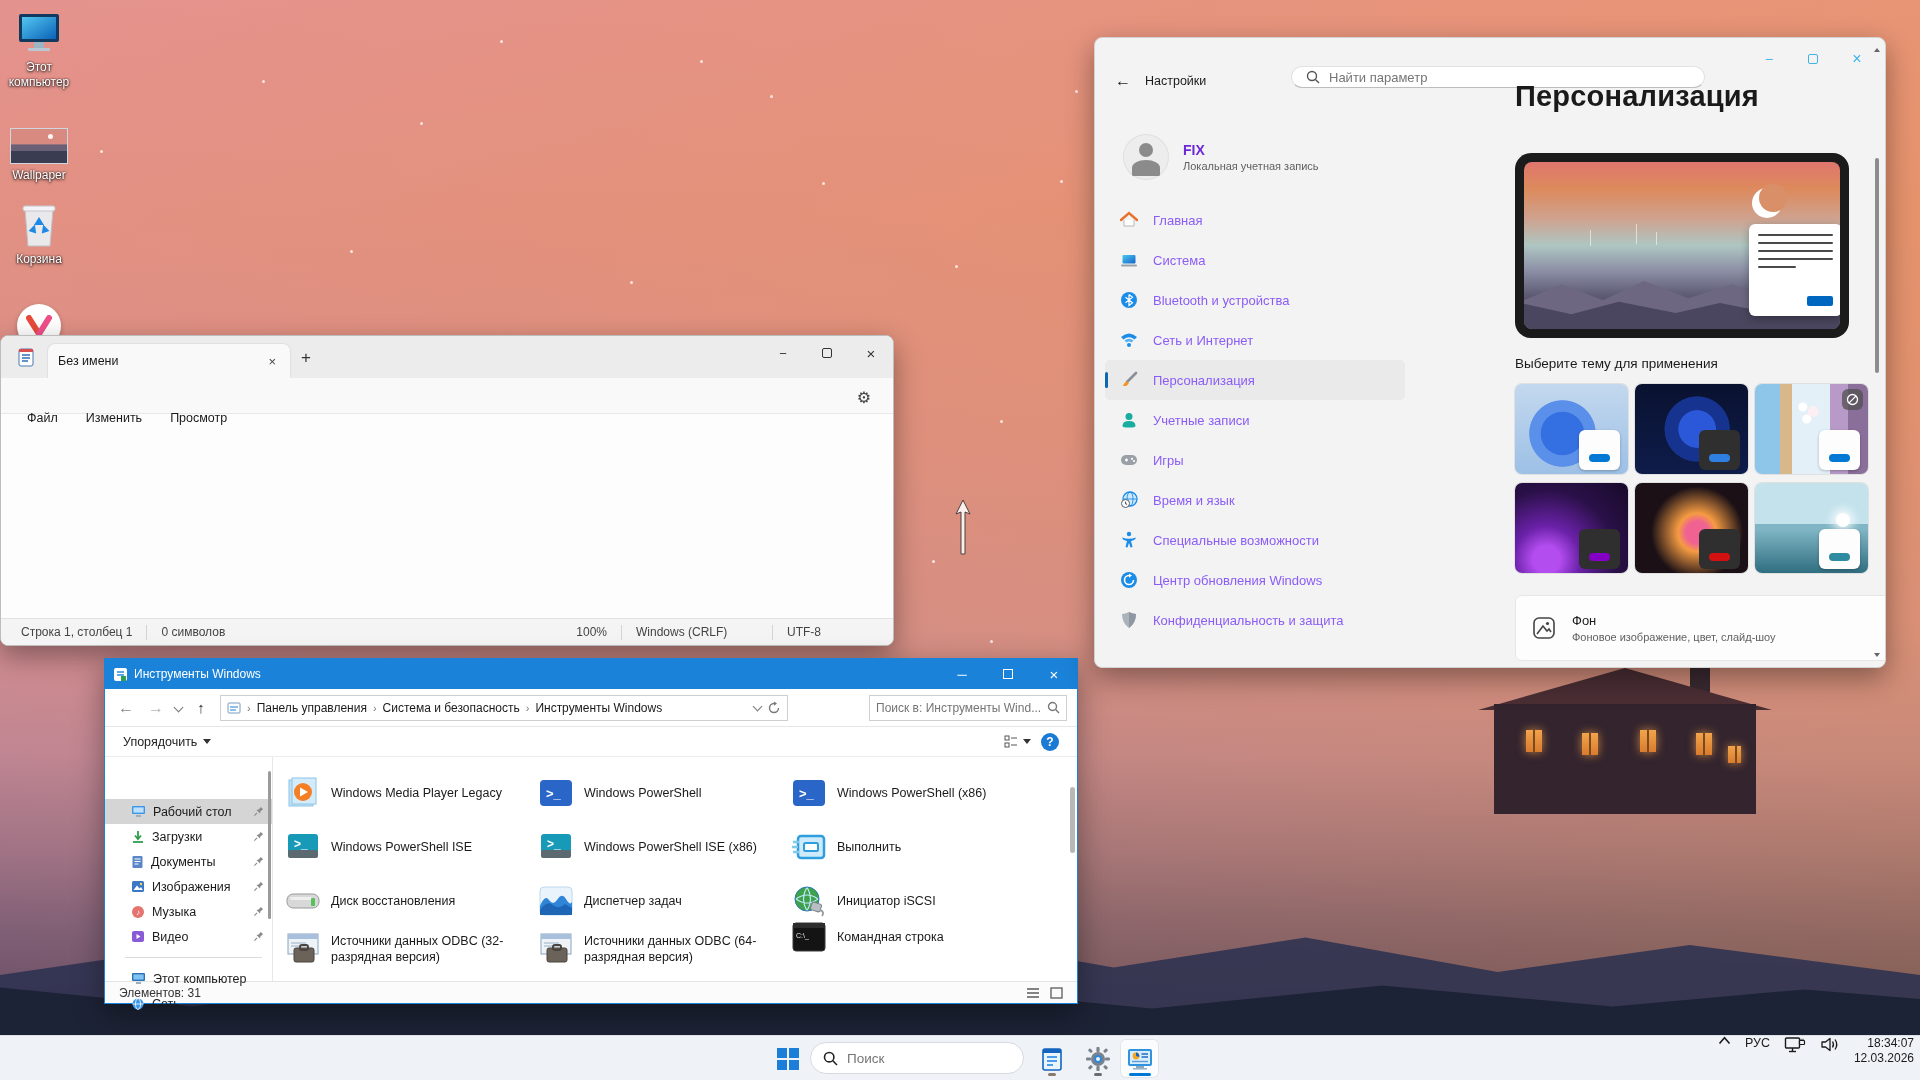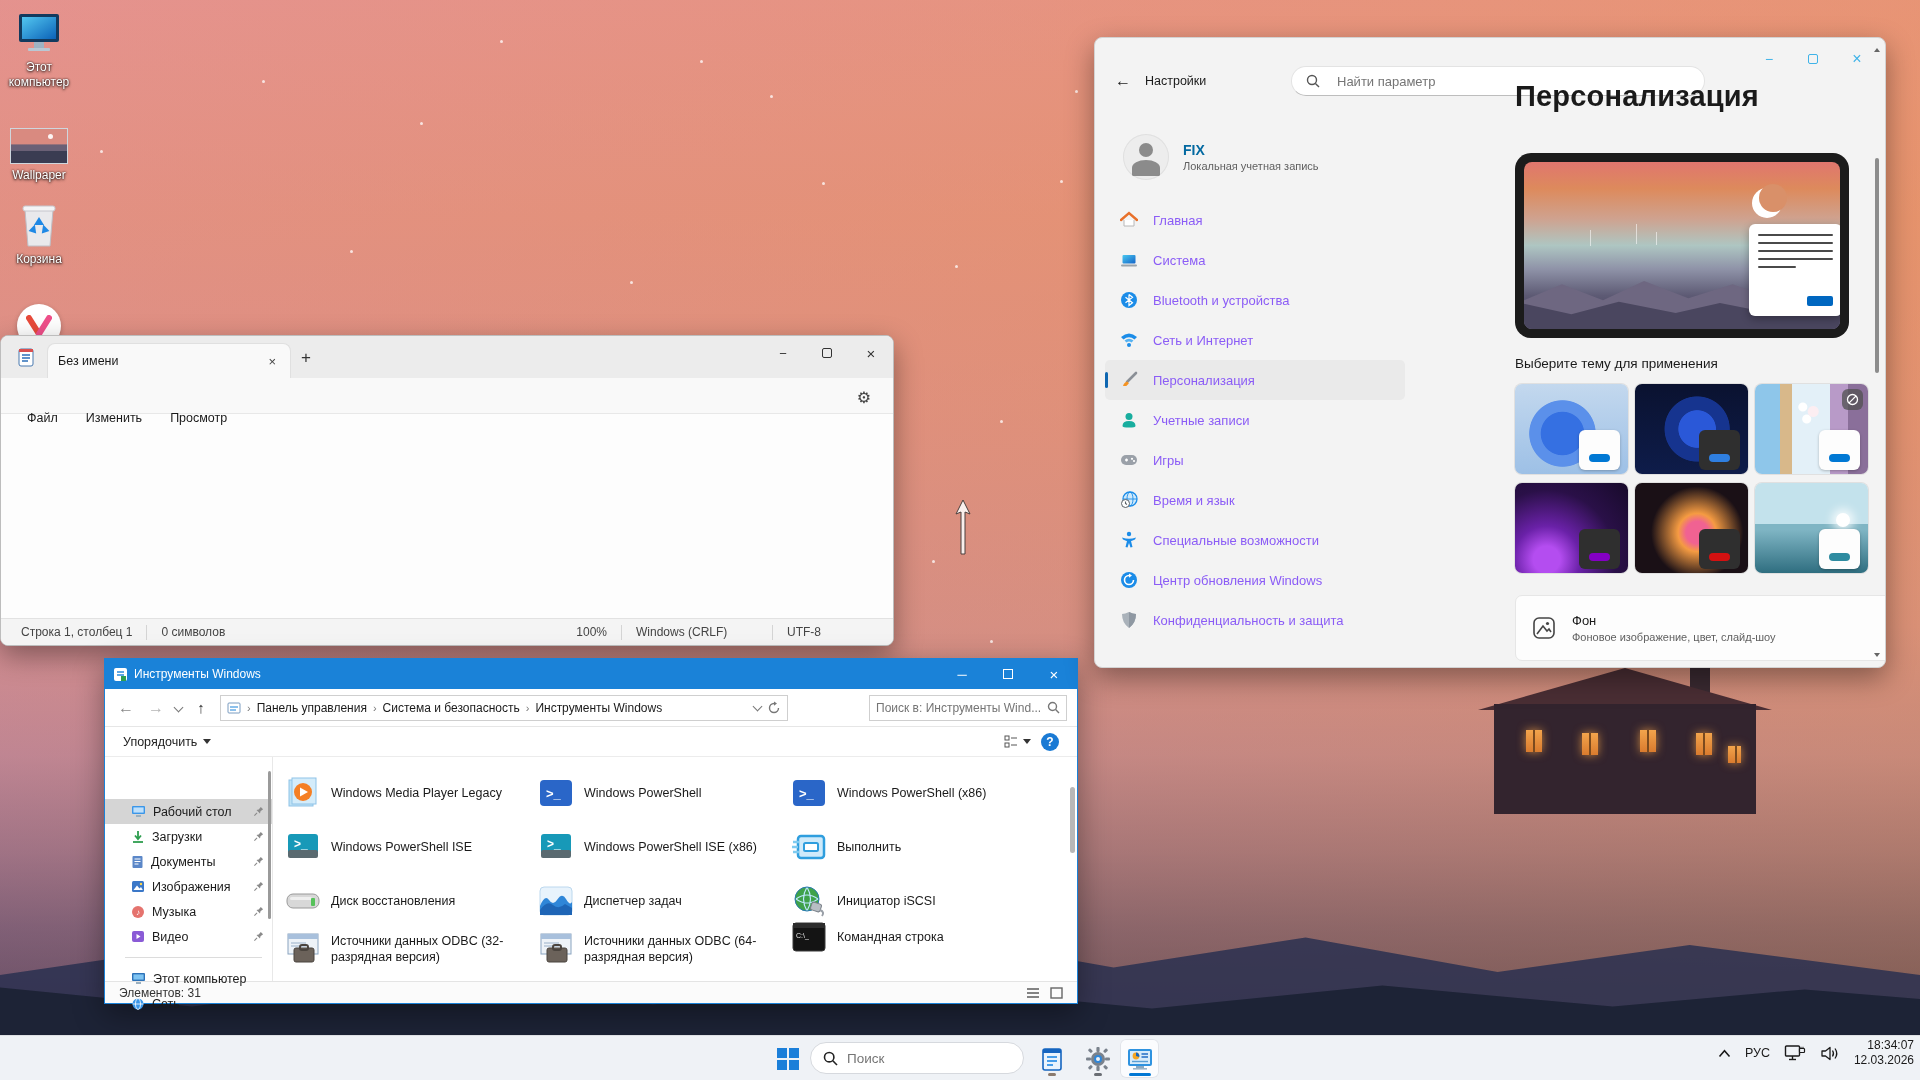--- a/index.html
+++ b/index.html
@@ -93,31 +93,31 @@
   #ex-status { height:22px; border-top:1px solid #e4e4e4; background:#fbfbfb; display:flex; align-items:center; padding:0 14px; font-size:12px; color:#333; }
   #ex-viewtoggles { margin-left:auto; display:flex; gap:10px; align-items:center; color:#666; }
 
   .icon36 { width:36px; height:36px; flex:0 0 36px; display:flex; align-items:center; justify-content:center; }
 
   
   #settings { left:1094px; top:37px; width:792px; height:631px; background:#f3f3f3; border-radius:8px; border:1px solid #d2d2d2; overflow:hidden; }
   #set-header { position:relative; height:86px; }
   #set-back { position:absolute; left:20px; top:34px; font-size:16px; color:#1a1a1a; }
   #set-back-label { position:absolute; left:50px; top:36px; font-size:12.5px; color:#1a1a1a; }
-  #set-search { position:absolute; left:196px; top:28px; width:414px; height:30px; background:#fff; border:1px solid #e3e3e3; border-bottom:1px solid #bdbdbd; border-radius:17px; display:flex; align-items:center; padding:0 14px; gap:17px; }
+  #set-search { position:absolute; left:196px; top:28px; width:414px; height:22px; background:#fff; border:1px solid #e3e3e3; border-bottom:1px solid #bdbdbd; border-radius:17px; display:flex; align-items:center; padding:0 14px; gap:9px; }
   #set-search input { border:none; outline:none; background:transparent; font-size:13px; color:#606060; flex:1; }
   .set-controls { position:absolute; right:6px; top:6px; display:flex; }
   .set-ctl { width:44px; height:30px; display:flex; align-items:center; justify-content:center; color:#3fb3e8; font-size:14px; }
   .set-ctl .ctl-box { border-color:#3fb3e8; }
 
   #set-account { position:absolute; left:28px; top:96px; display:flex; align-items:center; gap:14px; }
   #avatar { width:46px; height:46px; border-radius:50%; background:#ededed; position:relative; overflow:hidden; box-shadow:inset 0 0 0 1px #e0e0e0; }
   #avatar .head { position:absolute; left:16px; top:9px; width:14px; height:14px; border-radius:50%; background:#8b8b8b; }
   #avatar .shoulders { position:absolute; left:9px; top:26px; width:28px; height:16px; border-radius:50% 50% 0 0; background:#8b8b8b; }
-  #acct-name { font-size:14px; font-weight:bold; color:#0369a1; }
+  #acct-name { font-size:14px; font-weight:bold; color:#6d28d9; }
   #acct-type { font-size:11px; color:#5f5f5f; margin-top:2px; }
 
   #set-nav { position:absolute; left:10px; top:162px; width:300px; }
   .nav-item { position:relative; height:40px; display:flex; align-items:center; gap:14px; padding-left:14px; border-radius:5px; font-size:13px; color:#8b5cf6; }
   .nav-item.sel { background:#eaeaea; }
   .nav-item.sel::before { content:""; position:absolute; left:0; top:12px; width:3px; height:16px; border-radius:2px; background:#0f67b1; }
   .nav-ic { width:20px; height:20px; flex:0 0 20px; display:flex; align-items:center; justify-content:center; }
 
   #set-main { position:absolute; left:316px; top:0; right:16px; bottom:0; }
   #page-title { position:absolute; left:104px; top:42px; font-size:29px; font-weight:bold; color:#1a1a1a; letter-spacing:.2px; }
@@ -164,21 +164,21 @@
   #set-thumb { position:absolute; left:3px; top:112px; width:4px; height:215px; border-radius:2px; background:#8c8c8c; }
   .scroll-arrow { position:absolute; left:1px; width:8px; height:8px; color:#666; }
 
   
   #taskbar { position:absolute; left:0; right:0; bottom:0; height:45px; background:#eff2f6; border-top:1px solid rgba(0,0,0,.07); }
   .tb-btn { position:absolute; top:3px; width:39px; height:39px; border-radius:6px; display:flex; align-items:center; justify-content:center; }
   .tb-btn.active { background:#fbfcfe; box-shadow:inset 0 0 0 1px #e1e4ea; }
   .tb-underline { position:absolute; bottom:2px; left:50%; transform:translateX(-50%); height:3px; border-radius:2px; }
   #tb-search { position:absolute; left:810px; top:6px; width:214px; height:32px; background:#fff; border:1px solid #d6d9de; border-radius:16px; display:flex; align-items:center; padding:0 12px; gap:9px; }
   #tb-search input { border:none; outline:none; background:transparent; font-size:13.5px; color:#3a3a3a; width:120px; }
-  #tray { position:absolute; right:6px; top:0; height:34px; display:flex; align-items:center; gap:14px; }
+  #tray { position:absolute; right:6px; top:0; height:34px; display:flex; gap:14px; }
   #tray .lang { font-size:12.5px; color:#1a1a1a; }
   #clock { text-align:right; font-size:12px; color:#1a1a1a; line-height:1.25; }
 
   .winlogo { display:grid; grid-template-columns:10px 10px; grid-template-rows:10px 10px; gap:2px; }
   .winlogo div { background:#1b7fd9; }
 </style>
 </head>
 <body>
 
 <div id="wallpaper">

